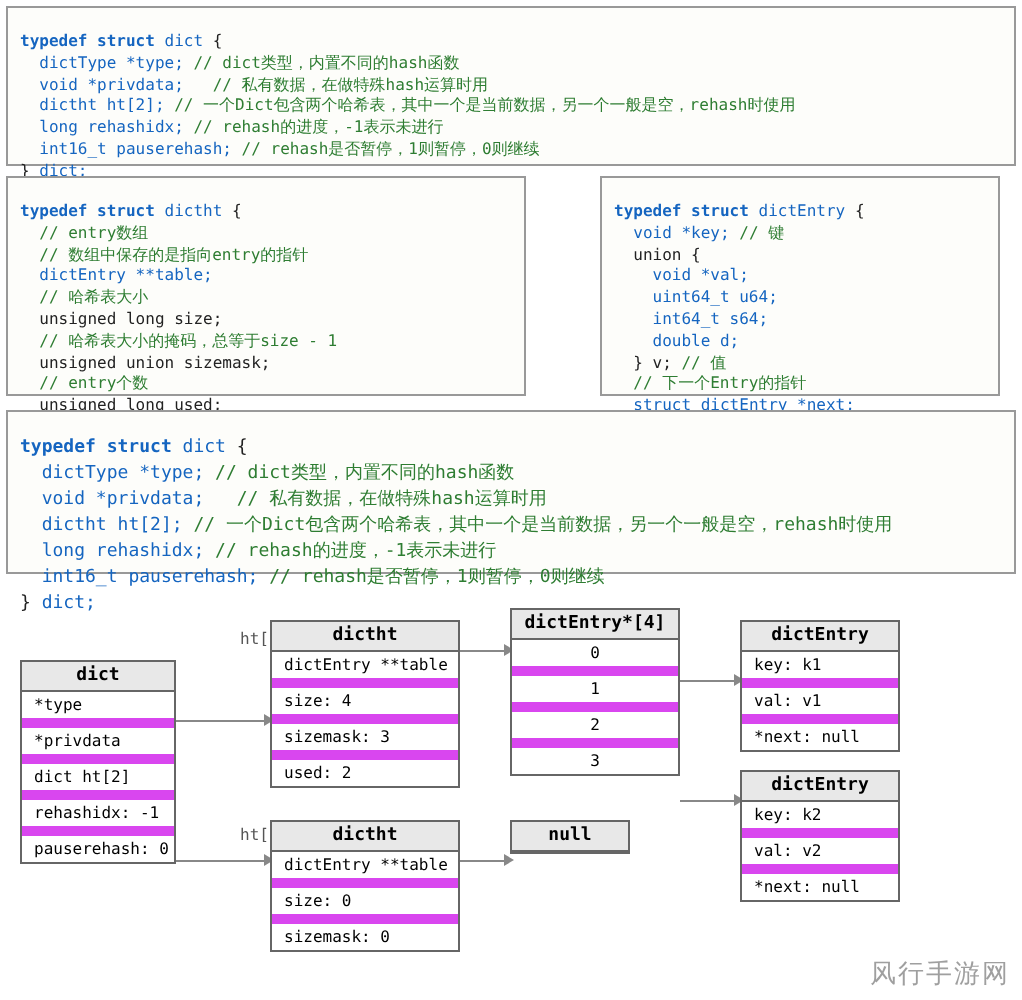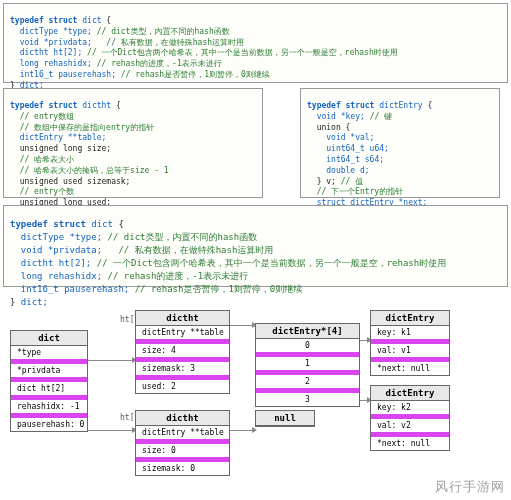--- a/index.html
+++ b/index.html
@@ -54,21 +54,21 @@
     border-bottom: 5px solid #d946ef;
     padding: 2px 6px;
     white-space: nowrap;
     font-family: monospace;
   }
   .dbox .row:last-child { border-bottom: none; }
 
   #d-dict { top: 30px; left: 10px; width: 78px; }
   #d-ht0  { top: 10px; left: 135px; width: 95px; }
   #d-ht1  { top: 110px; left: 135px; width: 95px; }
-  #d-arr  { top: 23px; left: 255px; width: 105px; }
+  #d-arr  { top: 4px; left: 255px; width: 85px; }
   #d-null { top: 110px; left: 255px; width: 60px; }
   #d-e1   { top: 10px; left: 370px; width: 80px; }
   #d-e2   { top: 85px; left: 370px; width: 80px; }
 
   .arrow {
     position: absolute;
     height: 1px;
     background: #888;
   }
   .arrow::after {
@@ -102,24 +102,24 @@
   <div>&nbsp;&nbsp;<span class="type">long rehashidx;</span> <span class="comment">// rehash的进度，-1表示未进行</span></div>
   <div>&nbsp;&nbsp;<span class="type">int16_t pauserehash;</span> <span class="comment">// rehash是否暂停，1则暂停，0则继续</span></div>
   <div><span class="brace">} </span><span class="name">dict;</span></div>
 </div>
 
 <div id="box-dictht" class="code-box">
   <div><span class="kw">typedef struct</span> <span class="name">dictht</span> <span class="brace">{</span></div>
   <div>&nbsp;&nbsp;<span class="comment">// entry数组</span></div>
   <div>&nbsp;&nbsp;<span class="comment">// 数组中保存的是指向entry的指针</span></div>
   <div>&nbsp;&nbsp;<span class="type">dictEntry **table;</span></div>
+  <div>&nbsp;&nbsp;<span class="comment">// 哈希表大小</span></div>
   <div>&nbsp;&nbsp;<span class="plain">unsigned long size;</span></div>
-  <div>&nbsp;&nbsp;<span class="comment">// 哈希表大小</span></div>
   <div>&nbsp;&nbsp;<span class="comment">// 哈希表大小的掩码，总等于size - 1</span></div>
-  <div>&nbsp;&nbsp;<span class="plain">unsigned used sizemask;</span></div>
+  <div>&nbsp;&nbsp;<span class="plain">unsigned union sizemask;</span></div>
   <div>&nbsp;&nbsp;<span class="comment">// entry个数</span></div>
   <div>&nbsp;&nbsp;<span class="plain">unsigned long used;</span></div>
   <div><span class="brace">} </span><span class="name">dictht;</span></div>
 </div>
 
 <div id="box-dictentry" class="code-box">
   <div><span class="kw">typedef struct</span> <span class="name">dictEntry</span> <span class="brace">{</span></div>
   <div>&nbsp;&nbsp;<span class="type">void *key;</span> <span class="comment">// 键</span></div>
   <div>&nbsp;&nbsp;<span class="plain">union {</span></div>
   <div>&nbsp;&nbsp;&nbsp;&nbsp;<span class="type">void *val;</span></div>

